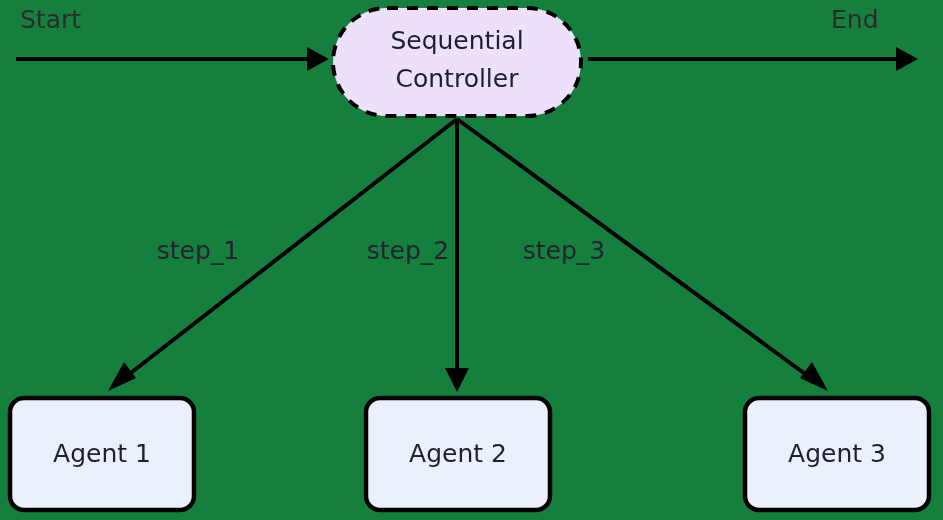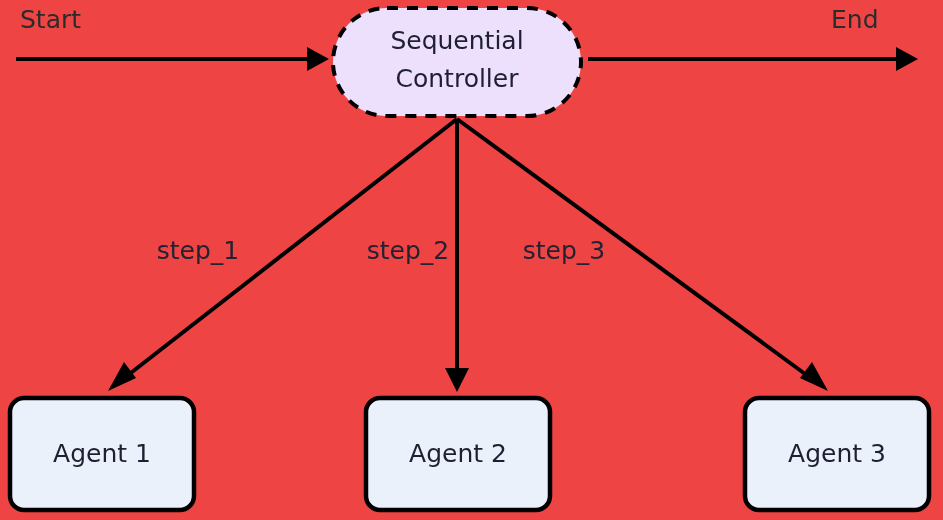--- a/index.html
+++ b/index.html
@@ -8,21 +8,21 @@
     padding: 0;
     background: #ffffff;
   }
   body {
     font-family: "DejaVu Sans", "Liberation Sans", sans-serif;
   }
   #diagram-root {
     position: relative;
     width: 943px;
     height: 520px;
-    background: #ef4444;
+    background: #15803d;
     overflow: hidden;
   }
   #diagram-svg {
     position: absolute;
     top: 0;
     left: 0;
     width: 943px;
     height: 520px;
     display: block;
   }

